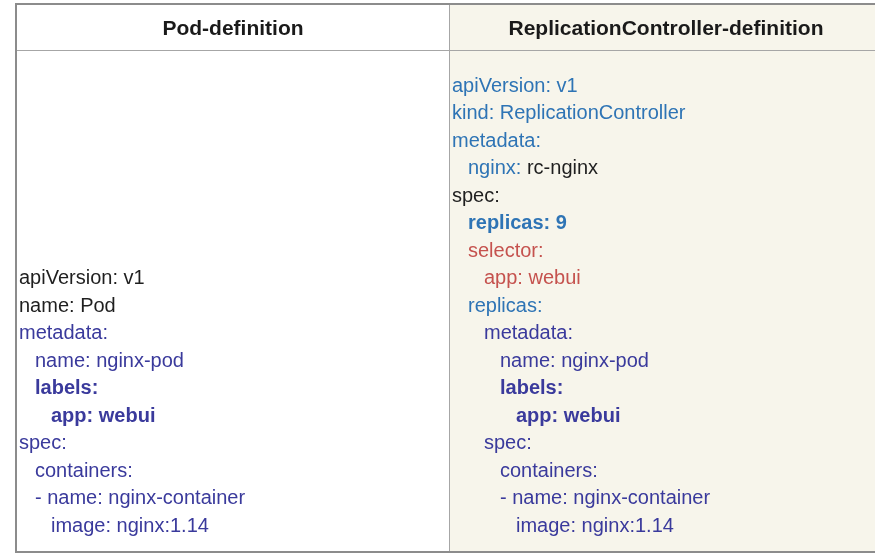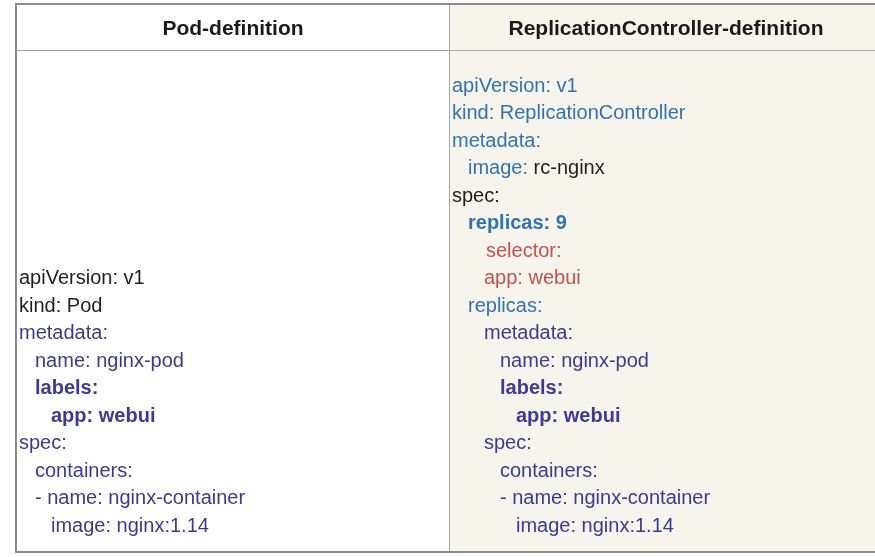--- a/index.html
+++ b/index.html
@@ -52,38 +52,38 @@
   .code-line.bold { font-weight: bold; }
 </style>
 </head>
 <body>
 
 <div class="compare-table">
   <div class="cell header-cell left-col">Pod-definition</div>
   <div class="cell header-cell right-col">ReplicationController-definition</div>
   <div class="cell body-cell left-col" id="pod-yaml">
       <div class="code-line" style="padding-left: 0px;"><span style="color: rgb(31, 31, 31);">apiVersion: v1</span></div>
-      <div class="code-line" style="padding-left: 0px;"><span style="color: rgb(31, 31, 31);">kind: Pod</span></div>
+      <div class="code-line" style="padding-left: 0px;"><span style="color: rgb(31, 31, 31);">name: Pod</span></div>
       <div class="code-line" style="padding-left: 0px;"><span style="color: rgb(58, 58, 156);">metadata:</span></div>
       <div class="code-line" style="padding-left: 16px;"><span style="color: rgb(58, 58, 156);">name: nginx-pod</span></div>
       <div class="code-line bold" style="padding-left: 16px;"><span style="color: rgb(58, 58, 156);">labels:</span></div>
       <div class="code-line bold" style="padding-left: 32px;"><span style="color: rgb(58, 58, 156);">app: webui</span></div>
       <div class="code-line" style="padding-left: 0px;"><span style="color: rgb(58, 58, 156);">spec:</span></div>
       <div class="code-line" style="padding-left: 16px;"><span style="color: rgb(58, 58, 156);">containers:</span></div>
       <div class="code-line" style="padding-left: 16px;"><span style="color: rgb(58, 58, 156);">- name: nginx-container</span></div>
       <div class="code-line" style="padding-left: 32px;"><span style="color: rgb(58, 58, 156);">image: nginx:1.14</span></div>
     </div>
   <div class="cell body-cell right-col" id="rc-yaml">
       <div class="code-line" style="padding-left: 0px;"><span style="color: rgb(46, 116, 181);">apiVersion: v1</span></div>
       <div class="code-line" style="padding-left: 0px;"><span style="color: rgb(46, 116, 181);">kind: ReplicationController</span></div>
       <div class="code-line" style="padding-left: 0px;"><span style="color: rgb(46, 116, 181);">metadata:</span></div>
-      <div class="code-line" style="padding-left: 16px;"><span style="color: rgb(46, 116, 181);">image: </span><span style="color: rgb(31, 31, 31);">rc-nginx</span></div>
+      <div class="code-line" style="padding-left: 16px;"><span style="color: rgb(46, 116, 181);">nginx: </span><span style="color: rgb(31, 31, 31);">rc-nginx</span></div>
       <div class="code-line" style="padding-left: 0px;"><span style="color: rgb(31, 31, 31);">spec:</span></div>
       <div class="code-line bold" style="padding-left: 16px;"><span style="color: rgb(46, 116, 181);">replicas: 9</span></div>
-      <div class="code-line" style="padding-left: 16px;"><span style="color: rgb(197, 82, 78); margin-left: 18px;">selector:</span></div>
+      <div class="code-line" style="padding-left: 16px;"><span style="color: rgb(197, 82, 78);">selector:</span></div>
       <div class="code-line" style="padding-left: 32px;"><span style="color: rgb(197, 82, 78);">app: webui</span></div>
       <div class="code-line" style="padding-left: 16px;"><span style="color: rgb(46, 116, 181);">replicas:</span></div>
       <div class="code-line" style="padding-left: 32px;"><span style="color: rgb(58, 58, 156);">metadata:</span></div>
       <div class="code-line" style="padding-left: 48px;"><span style="color: rgb(58, 58, 156);">name: nginx-pod</span></div>
       <div class="code-line bold" style="padding-left: 48px;"><span style="color: rgb(58, 58, 156);">labels:</span></div>
       <div class="code-line bold" style="padding-left: 64px;"><span style="color: rgb(58, 58, 156);">app: webui</span></div>
       <div class="code-line" style="padding-left: 32px;"><span style="color: rgb(58, 58, 156);">spec:</span></div>
       <div class="code-line" style="padding-left: 48px;"><span style="color: rgb(58, 58, 156);">containers:</span></div>
       <div class="code-line" style="padding-left: 48px;"><span style="color: rgb(58, 58, 156);">- name: nginx-container</span></div>
       <div class="code-line" style="padding-left: 64px;"><span style="color: rgb(58, 58, 156);">image: nginx:1.14</span></div>

